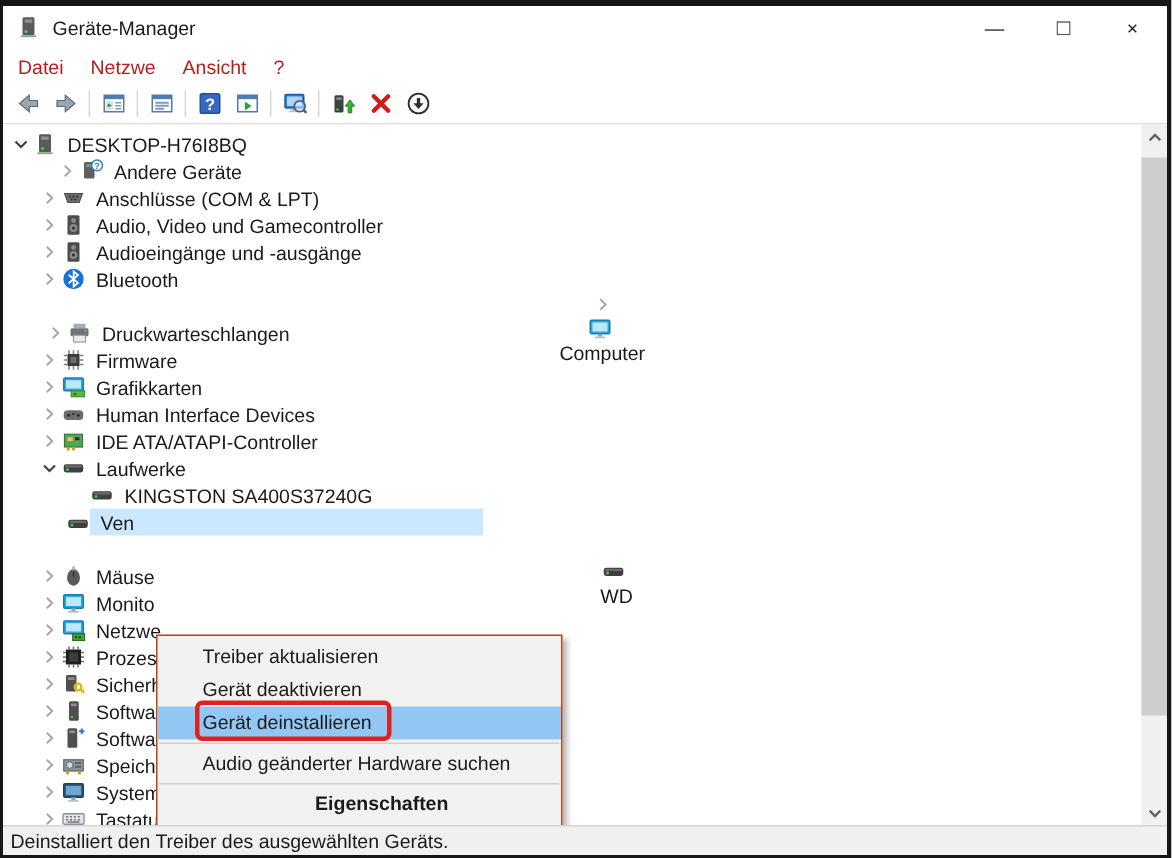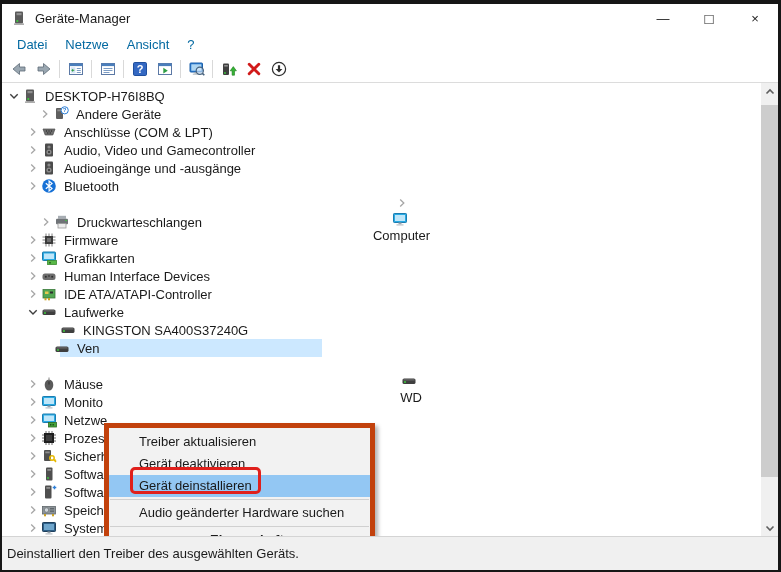--- a/index.html
+++ b/index.html
@@ -12,21 +12,21 @@
   .titlebar { height:28px; display:flex; align-items:center; background:#ffffff;
     padding-left:9px; flex:0 0 auto; }
   .titlebar .icon { width:16px; height:16px; margin-right:8px; }
   .title { font-size:13px; color:#1a1a1a; }
   .controls { margin-left:auto; display:flex; height:100%; }
   .ctrl { width:46px; height:100%; display:flex; align-items:center; justify-content:center;
     font-size:13px; color:#1a1a1a; }
   .ctrl.max { font-size:15px; }
   
   .menubar { height:24px; display:flex; align-items:center; background:#ffffff;
-    padding-left:6px; flex:0 0 auto; font-size:13px; color:#0369a1; }
+    padding-left:1px; flex:0 0 auto; font-size:13px; color:#b91c1c; }
   .menu-item { padding:3px 9px; }
   
   .toolbar { height:27px; display:flex; align-items:center; background:#ffffff;
     border-bottom:1px solid #dcdcdc; padding-left:4px; flex:0 0 auto; }
   .tb-btn { width:25px; height:23px; display:flex; align-items:center; justify-content:center; }
   .tb-sep { width:1px; height:18px; background:#d9d9d9; margin:0 3px; }
   .icon { display:inline-flex; align-items:center; justify-content:center; }
   .icon svg { display:block; }
   
   .tree { position:relative; flex:1 1 auto; background:#ffffff; overflow:hidden;
@@ -37,31 +37,31 @@
   .tree-row .nicon { width:16px; height:16px; flex:0 0 16px; margin-right:4px; }
   .tree-row .lbl { padding:1px 3px; position:relative; z-index:1; }
   
   .scrollbar { position:absolute; top:0; right:0; bottom:0; width:17px; background:#f0f0f0; }
   .sb-btn { position:absolute; left:0; width:17px; height:17px; display:flex;
     align-items:center; justify-content:center; }
   .sb-up { top:0; } .sb-down { bottom:0; }
   .sb-thumb { position:absolute; left:0; top:22px; width:17px; height:372px; background:#cdcdcd; }
   
   .context-menu { position:absolute; left:102px; top:340px; width:271px; z-index:10;
-    background:#f2f2f2; border:5px solid #c2410c; padding:3px 0;
+    background:#f2f2f2; border:1px solid #c2410c; padding:3px 0;
     box-shadow:3px 3px 4px rgba(0,0,0,0.30); font-size:13px; color:#1a1a1a; }
   .cm-item { height:22px; line-height:22px; padding-left:30px; white-space:nowrap; }
   .cm-item.hl { background:#93c7f3; }
   .cm-item.bold { font-weight:bold;text-align:center; }
   .cm-sep { height:1px; background:#d0d0d0; margin:2px 1px; }
   
   .annotation { position:absolute; left:128px; top:384px; width:131px; height:27px;
     border:3px solid #e0201c; border-radius:5px; z-index:11; }
   
-  .statusbar { height:34px; flex:0 0 auto; background:#f0f0f0; border-top:1px solid #d4d4d4;
+  .statusbar { height:20px; flex:0 0 auto; background:#f0f0f0; border-top:1px solid #d4d4d4;
     display:flex; align-items:center; padding-left:5px; font-size:13px; color:#1a1a1a; }
 </style>
 </head>
 <body>
 
 <div class="window">
 
   <div class="titlebar">
     <span class="icon">
         <svg width="16" height="16" viewBox="0 0 16 16">
@@ -305,21 +305,21 @@
         <span class="nicon icon">
           <svg width="16" height="16" viewBox="0 0 16 16">
             <rect x="1.5" y="2.5" width="13" height="9" rx="0.8" fill="#29aae3" stroke="#1b7cb0" stroke-width="1"></rect>
             <rect x="3" y="4" width="10" height="6" fill="#bfe6f9"></rect>
             <rect x="6.5" y="11.5" width="3" height="1.8" fill="#9aa4ad"></rect>
             <rect x="4.5" y="13.3" width="7" height="1.2" fill="#b9c0c6"></rect>
           </svg>
         </span>
         <span class="lbl">Computer</span>
       </div>
-      <div class="tree-row" style="padding-left: 36px;">
+      <div class="tree-row" style="padding-left: 27px;">
         <span class="chev icon ">
           <svg width="16" height="16" viewBox="0 0 16 16">
             <path d="M6.2 4.5 L9.8 8 L6.2 11.5" fill="none" stroke="#a6a6a6" stroke-width="1.3"></path>
           </svg>
         </span>
         <span class="nicon icon">
           <svg width="16" height="16" viewBox="0 0 16 16">
             <rect x="4" y="1.8" width="8" height="3" fill="#a7adb3"></rect>
             <rect x="2" y="4.8" width="12" height="5.4" rx="1" fill="#6f7377"></rect>
             <circle cx="12" cy="6.5" r="0.8" fill="#3ecb3e"></circle>
@@ -411,21 +411,21 @@
         <span class="chev icon none"></span>
         <span class="nicon icon">
           <svg width="16" height="16" viewBox="0 0 16 16">
             <rect x="1.5" y="5.5" width="13" height="5.5" rx="1.6" fill="#3f3f3f"></rect>
             <rect x="2.3" y="6.2" width="11.4" height="1.4" rx="0.7" fill="#6a6a6a"></rect>
             <circle cx="4" cy="9" r="1" fill="#3ecb3e"></circle>
           </svg>
         </span>
         <span class="lbl">KINGSTON SA400S37240G</span>
       </div>
-      <div class="tree-row" style="padding-left: 36px; background: linear-gradient(rgb(204, 232, 255), rgb(204, 232, 255)) 58px 0px / 262px 18px no-repeat; align-items: flex-end;">
+      <div class="tree-row" style="padding-left: 26px; background: linear-gradient(rgb(204, 232, 255), rgb(204, 232, 255)) 58px 0px / 262px 18px no-repeat; align-items: flex-end;">
         <span class="chev icon none"></span>
         <span class="nicon icon">
           <svg width="16" height="16" viewBox="0 0 16 16">
             <rect x="1.5" y="5.5" width="13" height="5.5" rx="1.6" fill="#3f3f3f"></rect>
             <rect x="2.3" y="6.2" width="11.4" height="1.4" rx="0.7" fill="#6a6a6a"></rect>
             <circle cx="4" cy="9" r="1" fill="#3ecb3e"></circle>
           </svg>
         </span>
         <span class="lbl">Ven</span>
       </div>

